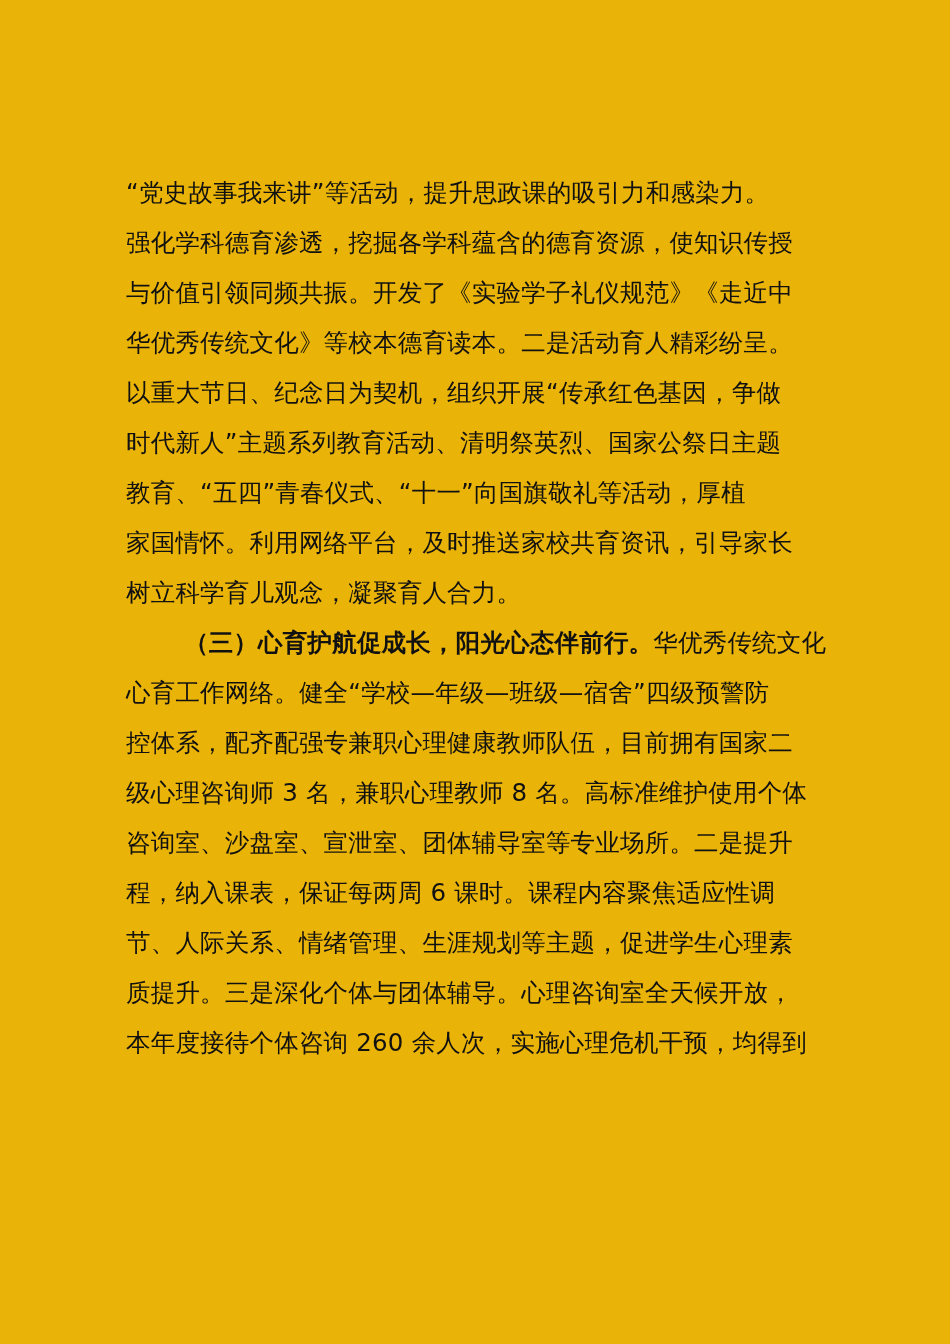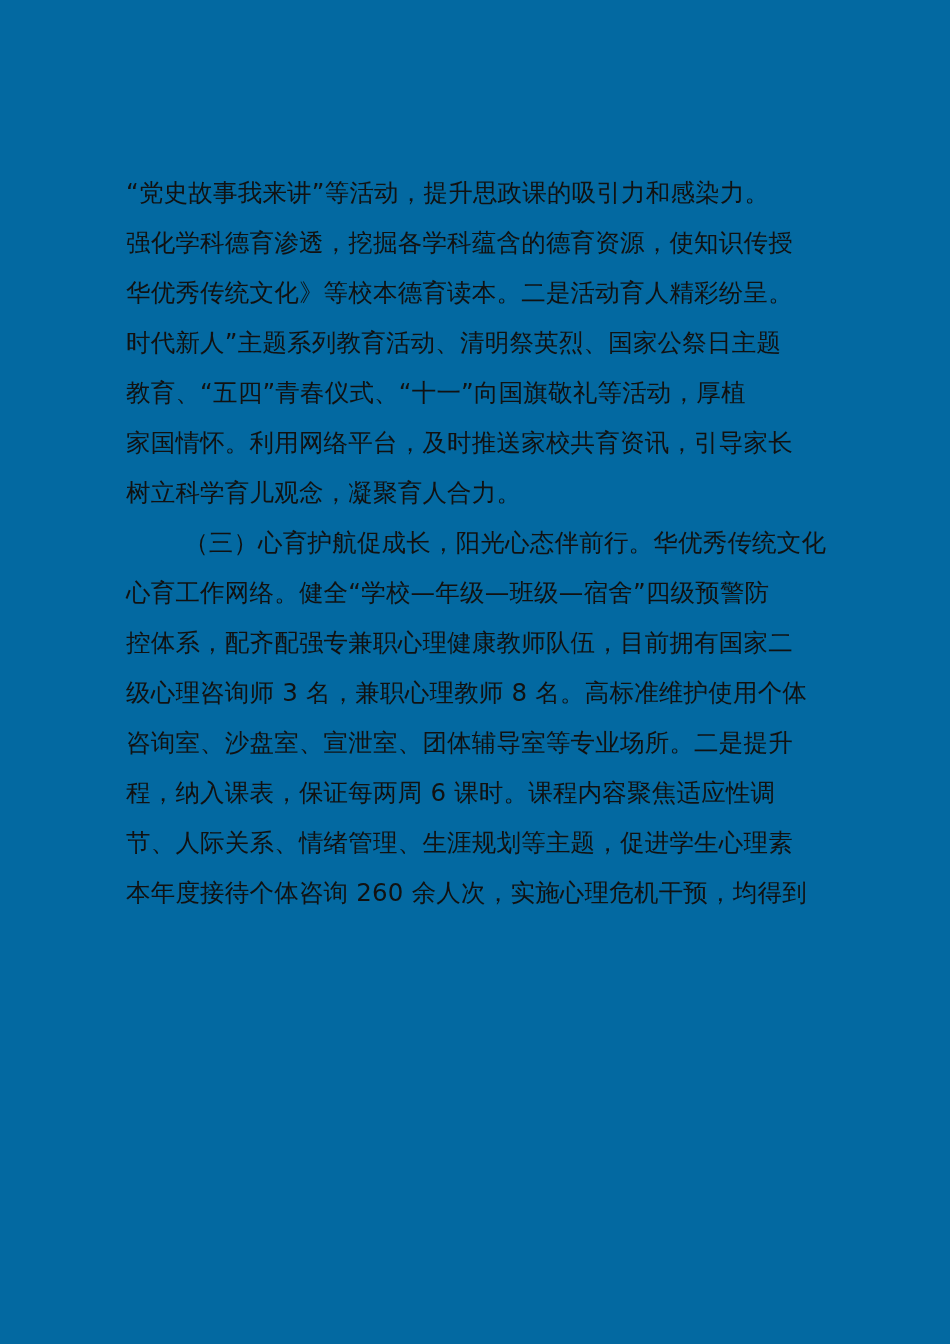--- a/index.html
+++ b/index.html
@@ -1,48 +1,51 @@
 <!DOCTYPE html>
 <html><head>
 <meta charset="utf-8">
 <style>
   html, body { margin: 0; padding: 0; background: #ffffff; }
   body { width: 950px; height: 1344px; position: relative; overflow: hidden; }
   .page {
     position: absolute; left: 0; top: 0; width: 950px; height: 1344px;
-    background: #0369a1;
+    background: #eab308;
   }
   .text-block {
     position: absolute; left: 126px; top: 168px; width: 706px;
   }
   .line {
     height: 50px; line-height: 50px;
     font-family: "DejaVu Sans", sans-serif;
     font-size: 24.5px; color: #111111;
     white-space: nowrap; overflow: visible;
     letter-spacing: 0.2px;
   }
   .indent { padding-left: 58px; }
-  .bold { font-weight: normal; }
+  .bold { font-weight: bold; }
 </style>
 </head>
 <body>
 
 <div class="page">
   <div class="text-block">
     <div class="line">“党史故事我来讲”等活动，提升思政课的吸引力和感染力。</div>
     <div class="line">强化学科德育渗透，挖掘各学科蕴含的德育资源，使知识传授</div>
+    <div class="line">与价值引领同频共振。开发了《实验学子礼仪规范》《走近中</div>
     <div class="line">华优秀传统文化》等校本德育读本。二是活动育人精彩纷呈。</div>
+    <div class="line">以重大节日、纪念日为契机，组织开展“传承红色基因，争做</div>
     <div class="line">时代新人”主题系列教育活动、清明祭英烈、国家公祭日主题</div>
     <div class="line">教育、“五四”青春仪式、“十一”向国旗敬礼等活动，厚植</div>
     <div class="line">家国情怀。利用网络平台，及时推送家校共育资讯，引导家长</div>
     <div class="line">树立科学育儿观念，凝聚育人合力。</div>
 
     <div class="line indent"><span class="bold">（三）心育护航促成长，阳光心态伴前行。</span><span>华优秀传统文化</span></div>
     <div class="line">心育工作网络。健全“学校—年级—班级—宿舍”四级预警防</div>
     <div class="line">控体系，配齐配强专兼职心理健康教师队伍，目前拥有国家二</div>
     <div class="line">级心理咨询师 3 名，兼职心理教师 8 名。高标准维护使用个体</div>
     <div class="line">咨询室、沙盘室、宣泄室、团体辅导室等专业场所。二是提升</div>
     <div class="line">程，纳入课表，保证每两周 6 课时。课程内容聚焦适应性调</div>
     <div class="line">节、人际关系、情绪管理、生涯规划等主题，促进学生心理素</div>
+    <div class="line">质提升。三是深化个体与团体辅导。心理咨询室全天候开放，</div>
     <div class="line">本年度接待个体咨询 260 余人次，实施心理危机干预，均得到</div>
   </div>
 </div>
 
 </body></html>

